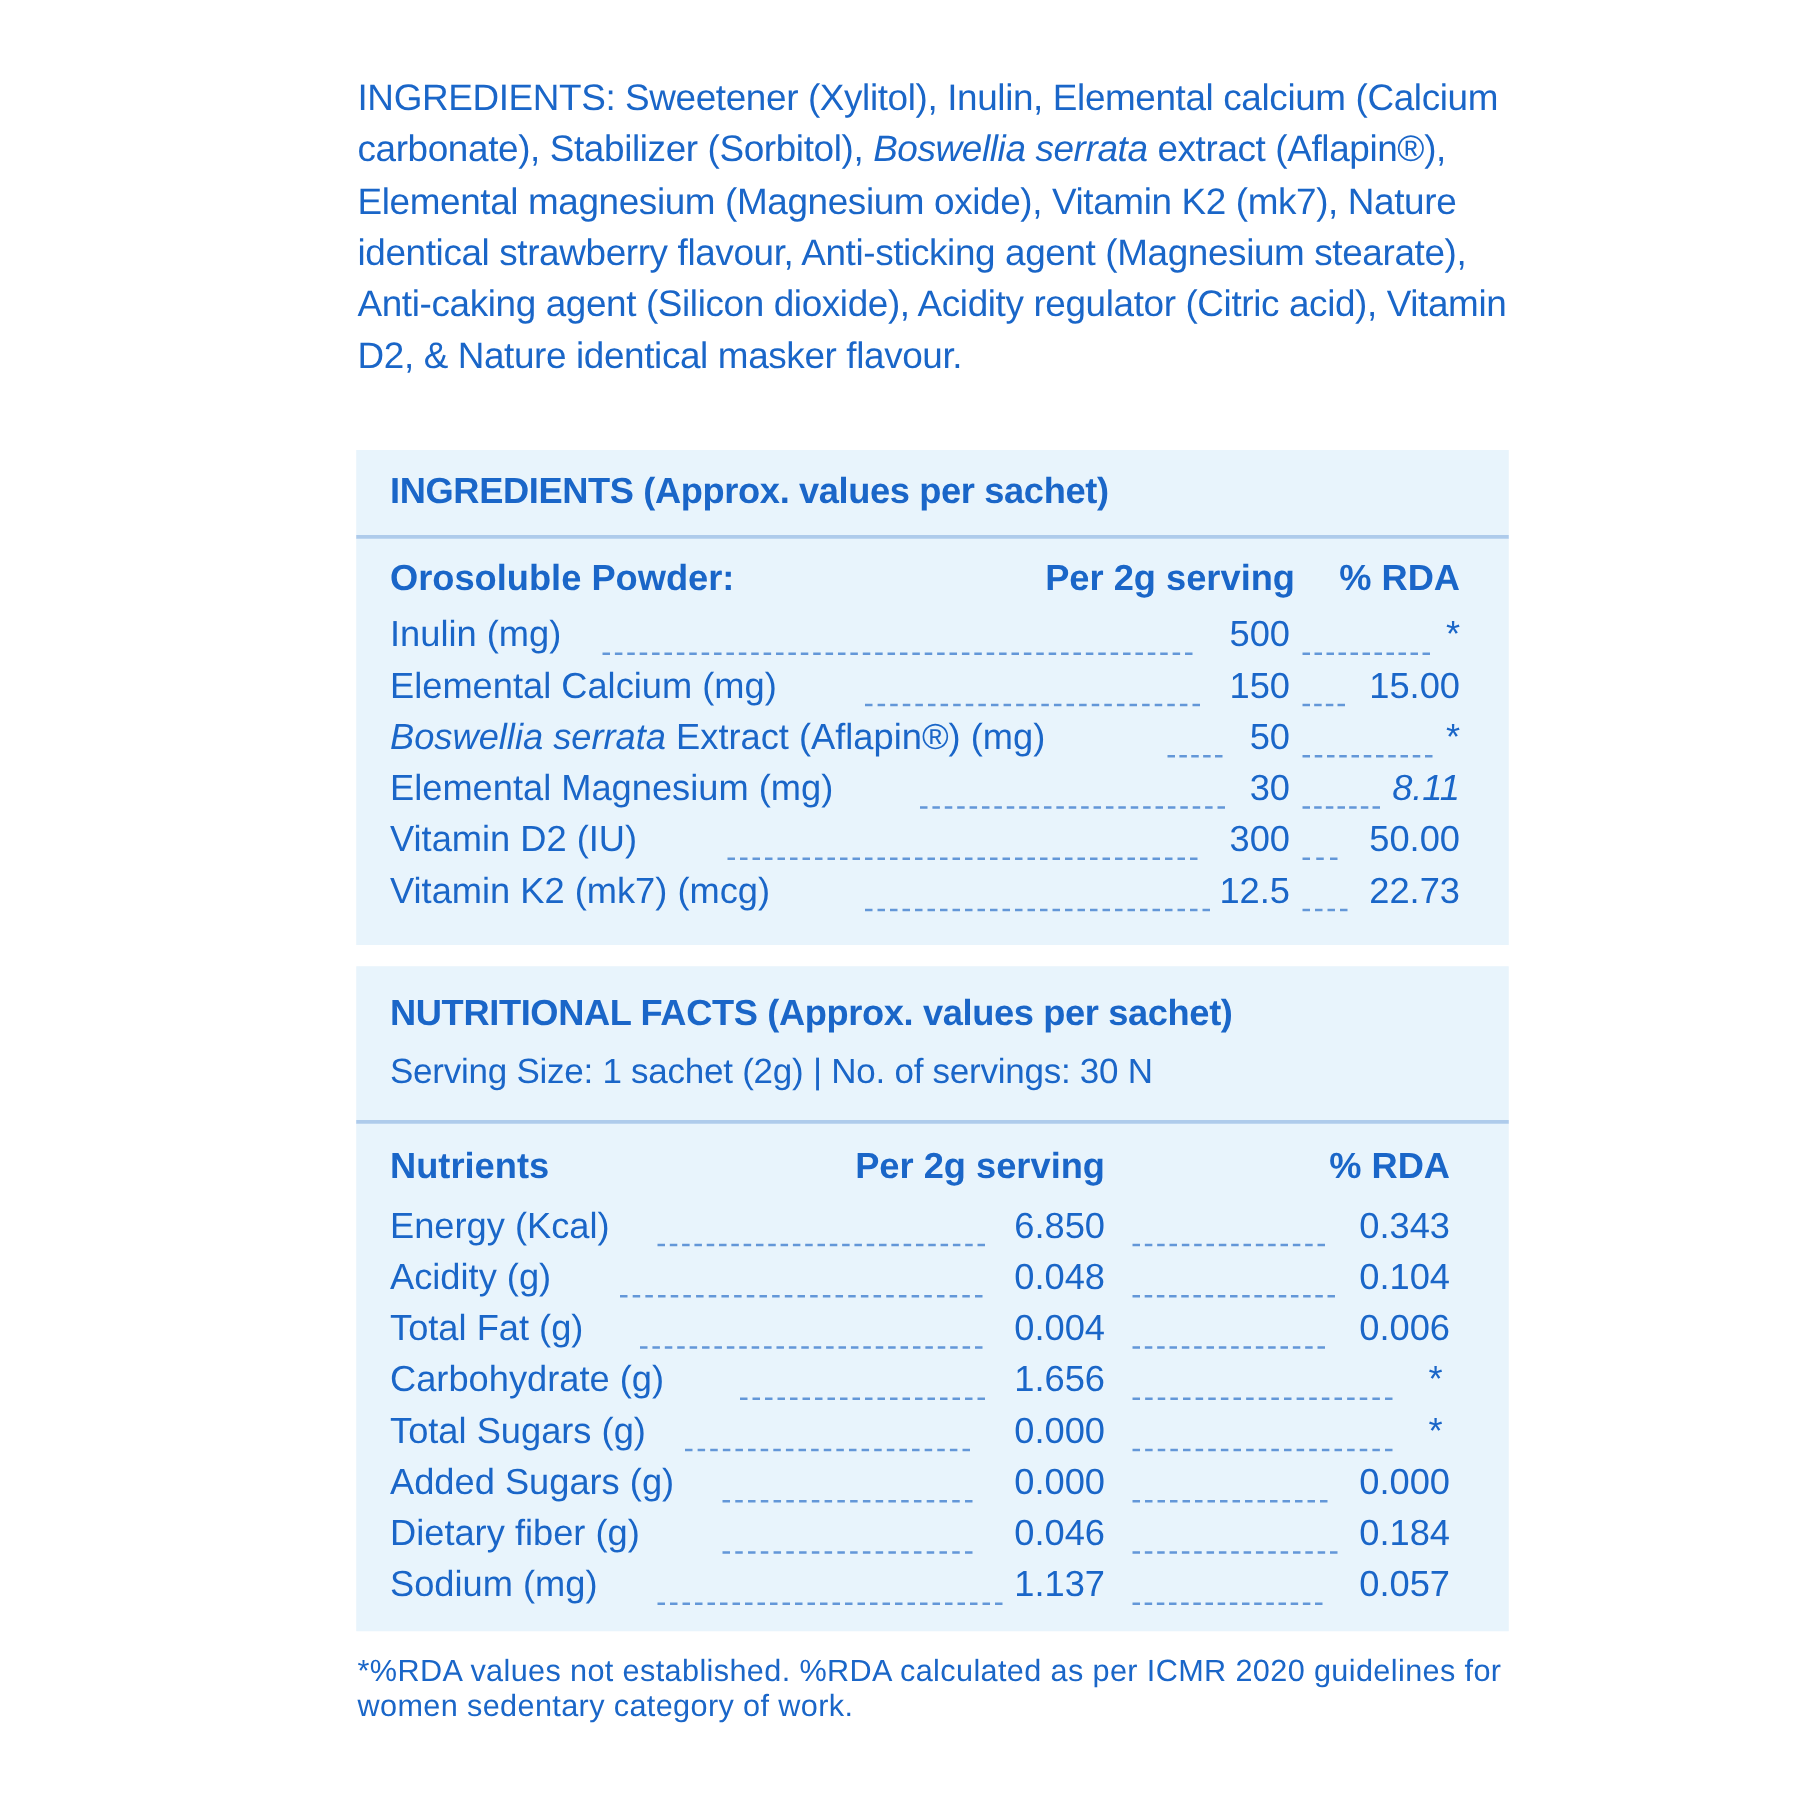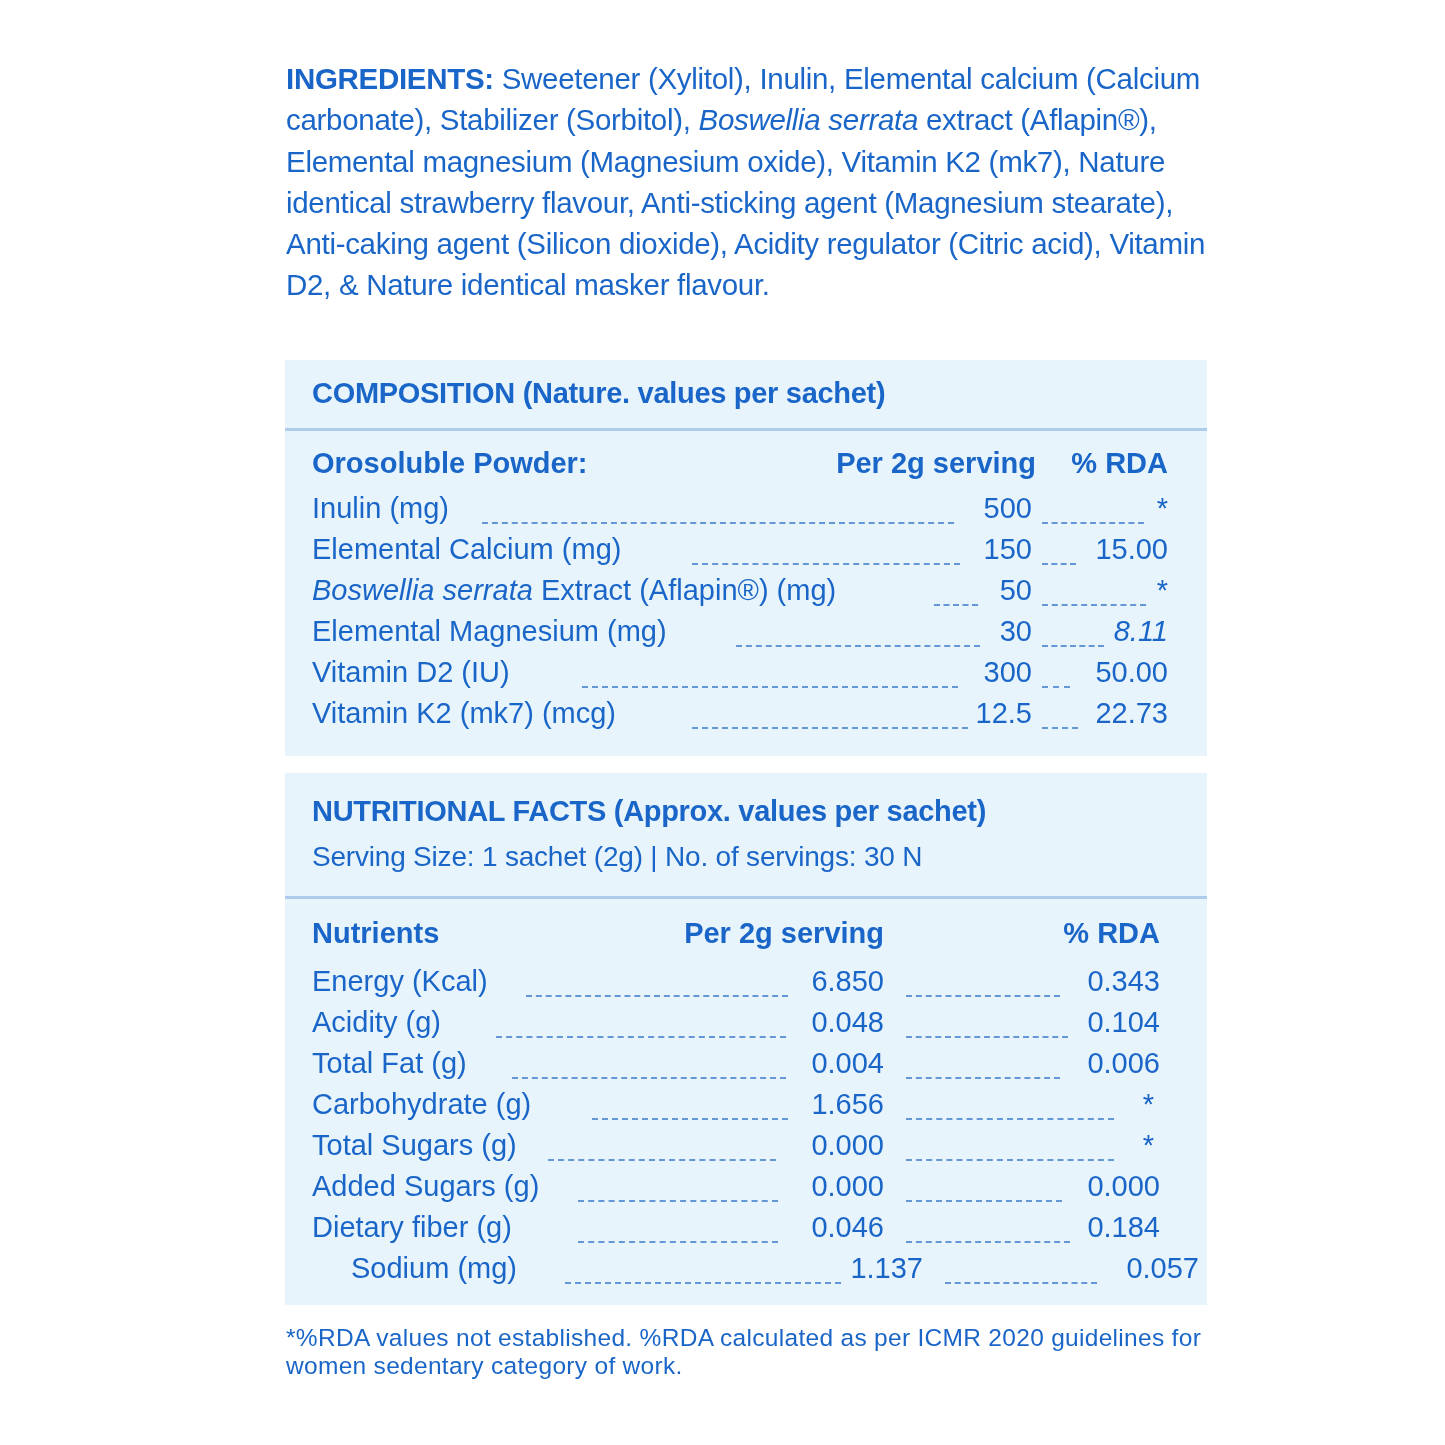--- a/index.html
+++ b/index.html
@@ -1,20 +1,20 @@
 <!DOCTYPE html>
 <html><head>
 <meta charset="utf-8">
 <style>
   html, body { margin: 0; padding: 0; background: #ffffff; }
   body { width: 1445px; height: 1445px; position: relative; overflow: hidden;
          font-family: "Liberation Sans", "DejaVu Sans", sans-serif; color: #1a66c8; }
   .ingredients { position: absolute; left: 286px; top: 58px; width: 930px;
                  font-size: 29.5px; line-height: 41.3px; letter-spacing: -0.3px; }
-  .ingredients b { font-weight: 700; margin-top: 24px; }
+  .ingredients b { font-weight: 400; margin-top: 24px; }
   .ingredients i { font-style: italic; }
   .box { position: absolute; left: 285px; width: 922px; background: #e8f4fc; }
   .box .sep { position: absolute; left: 0; right: 0; height: 3px; background: #aecbeb; }
   .box .title { position: absolute; left: 27px; font-size: 29px; font-weight: 700; letter-spacing: -0.3px; white-space: nowrap; }
   .box .sub { position: absolute; left: 27px; font-size: 28px; white-space: nowrap; letter-spacing: -0.2px; }
   .row { position: absolute; left: 27px; height: 40px; font-size: 29px; white-space: nowrap; }
   .row .lbl { position: absolute; left: 0; top: 0; }
   .row .lbl i { font-style: italic; }
   .row .lead { position: absolute; height: 0; border-bottom: 2px dashed #4c87d2; top: 30px; opacity: .85; }
   .row .v1, .row .v2 { position: absolute; top: 0; text-align: right; }
@@ -22,21 +22,21 @@
   .foot { position: absolute; left: 286px; top: 1324px; width: 930px; font-size: 24.5px; line-height: 28px; letter-spacing: 0.3px; }
 </style>
 </head>
 <body>
 
 <div class="ingredients">
   <b>INGREDIENTS:</b><span> Sweetener (Xylitol), Inulin, Elemental calcium (Calcium carbonate), Stabilizer (Sorbitol), </span><i>Boswellia serrata</i><span> extract (Aflapin®), Elemental magnesium (Magnesium oxide), Vitamin K2 (mk7), Nature identical strawberry flavour, Anti-sticking agent (Magnesium stearate), Anti-caking agent (Silicon dioxide), Acidity regulator (Citric acid), Vitamin D2, &amp; Nature identical masker flavour.</span>
 </div>
 
 <div class="box" style="top:360px;height:396px;">
-  <div class="title" style="top:17px;">COMPOSITION (Nature. values per sachet)</div>
+  <div class="title" style="top:17px;">INGREDIENTS (Approx. values per sachet)</div>
   <div class="sep" style="top:68px;"></div>
 
   <div class="row hdr" style="top:87px;width:856px;">
     <span class="lbl">Orosoluble Powder:</span>
     <span class="v1" style="right:132px;">Per 2g serving</span>
     <span class="v2" style="right:0;">% RDA</span>
   </div>
 
   <div class="row" style="top:132px;width:856px;">
     <span class="lbl"><i></i><span>Inulin (mg)</span></span>
@@ -147,21 +147,21 @@
   </div>
 
   <div class="row" style="top:438px;width:848px;">
     <span class="lbl">Dietary fiber (g)</span>
     <span class="lead" style="left:266px;width:200px;"></span>
     <span class="v1" style="right:276px;">0.046</span>
     <span class="lead" style="left:594px;width:164px;"></span>
     <span class="v2" style="right:0;">0.184</span>
   </div>
 
-  <div class="row" style="top:479px;width:848px;margin-left:39px;">
+  <div class="row" style="top:479px;width:848px;">
     <span class="lbl">Sodium (mg)</span>
     <span class="lead" style="left:214px;width:276px;"></span>
     <span class="v1" style="right:276px;">1.137</span>
     <span class="lead" style="left:594px;width:152px;"></span>
     <span class="v2" style="right:0;">0.057</span>
   </div>
 </div>
 
 <div class="foot">*%RDA values not established. %RDA calculated as per ICMR 2020 guidelines for women sedentary category of work.</div>
 

